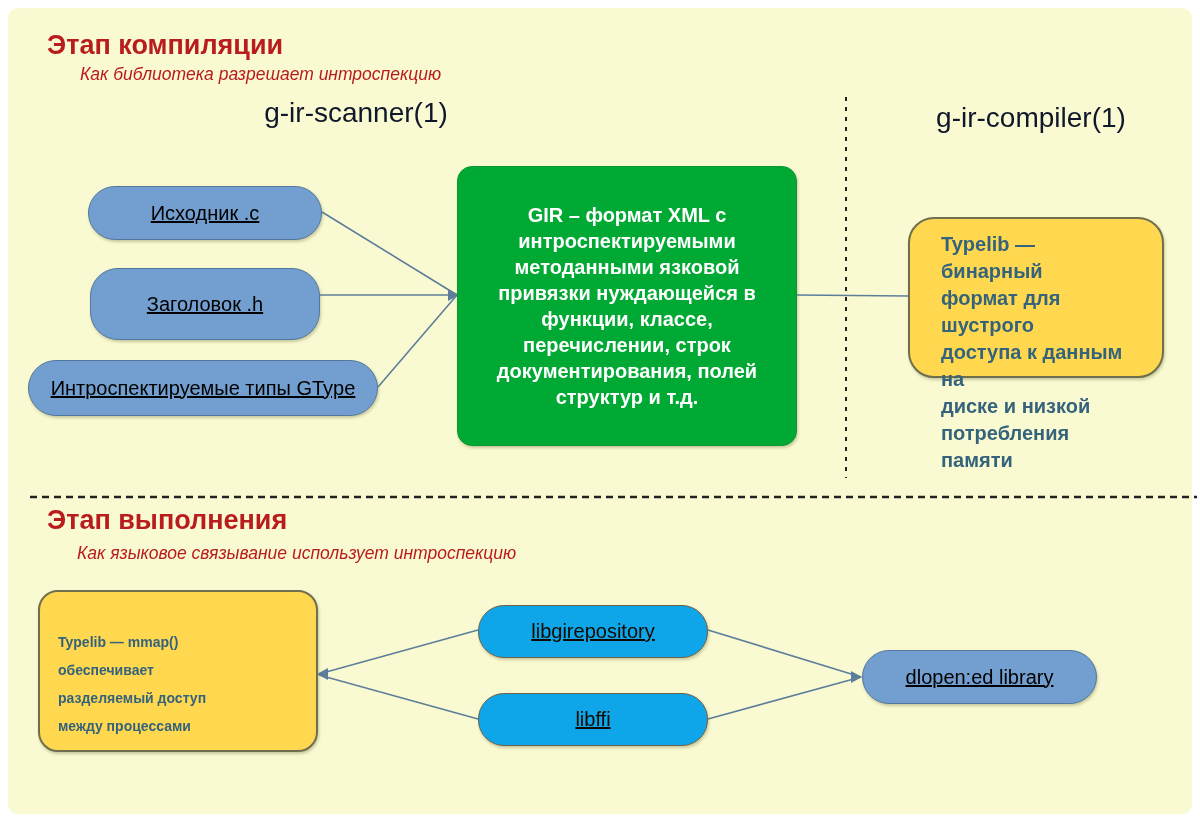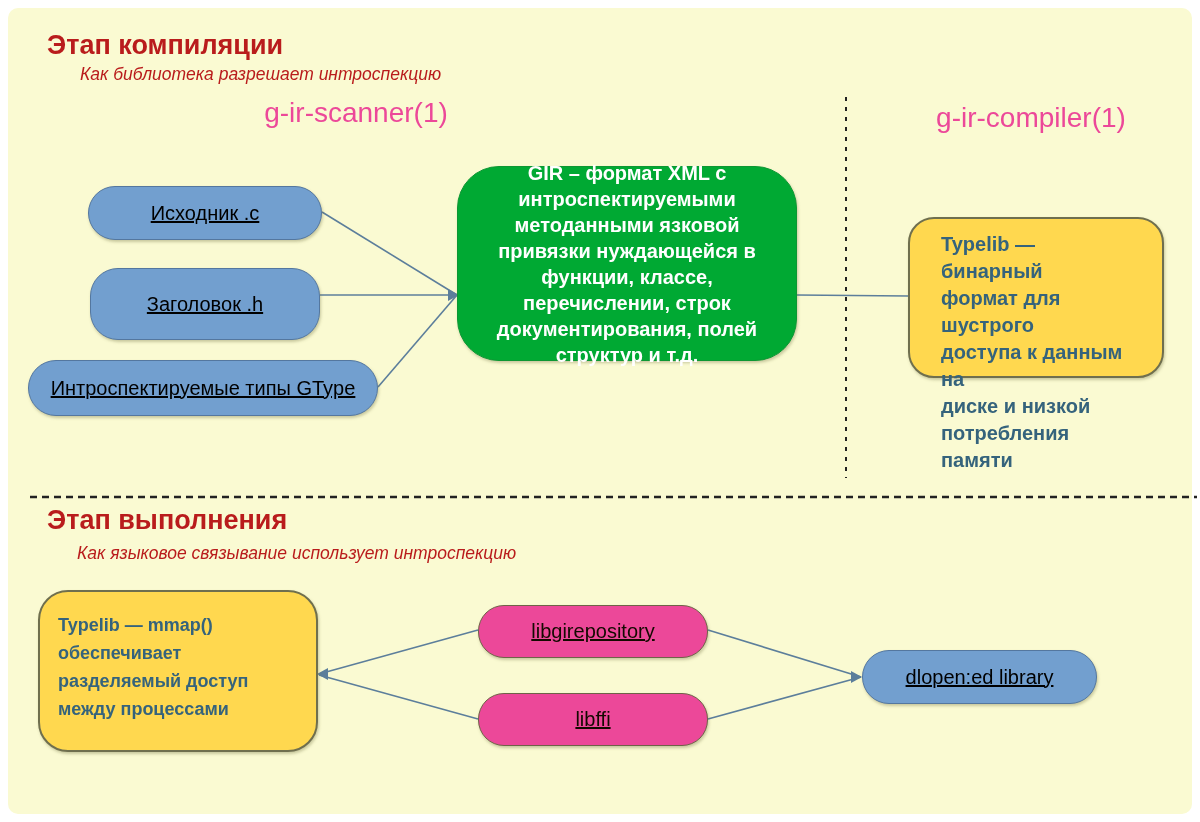--- a/index.html
+++ b/index.html
@@ -10,45 +10,45 @@
     position:relative; overflow:hidden;
   }
   .canvas {
     position:absolute; left:8px; top:8px; width:1184px; height:806px;
     background:#fafad2; border-radius:10px;
   }
   svg.wires { position:absolute; left:0; top:0; z-index:1; pointer-events:none; }
 
   .stage-title { position:absolute; z-index:2; font-size:27px; font-weight:bold; color:#b91c1c; }
   .stage-sub   { position:absolute; z-index:2; font-size:17.5px; font-style:italic; color:#b91c1c; }
-  .tool-label  { position:absolute; z-index:2; font-size:28px; color:#ec4899; text-align:center; width:320px; }
+  .tool-label  { position:absolute; z-index:2; font-size:28px; color:#0f172a; text-align:center; width:320px; }
 
   .node { position:absolute; z-index:2; box-sizing:border-box; }
   .pill {
     display:flex; align-items:center; justify-content:center;
     font-size:20px; color:#000; text-align:center;
     box-shadow:1px 2px 3px rgba(110,110,60,.35);
     text-decoration:underline;
   }
   .pill-blue  { background:#729fcf; border:1px solid #54779f; border-radius:28px; }
-  .pill-orange{ background:#ec4899; border:1px solid #6f6248; border-radius:26px; color:#140a00; }
+  .pill-orange{ background:#0ea5e9; border:1px solid #6f6248; border-radius:26px; color:#140a00; }
   .box-green {
     display:flex; align-items:center; justify-content:center;
     background:#00a933; border:1px solid #0c9733; border-radius:42px;
     color:#ffffff; font-weight:bold; font-size:20px; line-height:26px;
     text-align:center; white-space:pre-line; padding:0 18px;
     box-shadow:1px 2px 3px rgba(110,110,60,.35);
   }
   .box-yellow {
     display:block; background:#ffd84f; border:2px solid #6f6f4e;
     color:#35637c; font-weight:bold; white-space:pre-line; text-align:left;
     box-shadow:1px 2px 3px rgba(110,110,60,.35);
   }
   .ty-binary { border-radius:26px; font-size:20px; line-height:27px; padding:12px 31px; }
-  .ty-mmap   { border-radius:30px; font-size:18px; line-height:28px; padding:19px 18px; }
+  .ty-mmap   { border-radius:20px; font-size:14px; line-height:28px; padding:36px 18px; }
 </style>
 </head>
 <body>
 
 <div class="canvas"></div>
 
 <svg class="wires" width="1200" height="822" viewBox="0 0 1200 822">
 
   <g stroke="#5c7e9b" stroke-width="1.6" fill="none">
     <line x1="322" y1="212" x2="457" y2="295"></line>
@@ -73,21 +73,21 @@
 </svg>
 
 <div class="stage-title" style="left:47px; top:30px;">Этап компиляции</div>
 <div class="stage-sub" style="left:80px; top:64px;">Как библиотека разрешает интроспекцию</div>
 <div class="tool-label" style="left:196px; top:97px;">g-ir-scanner(1)</div>
 <div class="tool-label" style="left:871px; top:102px;">g-ir-compiler(1)</div>
 
 <div class="node pill pill-blue" style="left:88px; top:186px; width:234px; height:54px;">Исходник .c</div>
 <div class="node pill pill-blue" style="left:90px; top:268px; width:230px; height:72px;">Заголовок .h</div>
 <div class="node pill pill-blue" style="left:28px; top:360px; width:350px; height:56px;">Интроспектируемые типы GType</div>
-<div class="node box-green" style="left:457px; top:166px; width:340px; height:195px;">GIR – формат XML с
+<div class="node box-green" style="left:457px; top:166px; width:340px; height:280px;border-radius:15px;">GIR – формат XML с
 интроспектируемыми
 методанными язковой
 привязки нуждающейся в
 функции, классе,
 перечислении, строк
 документирования, полей
 структур и т.д.</div>
 <div class="node box-yellow ty-binary" style="left:908px; top:217px; width:256px; height:161px;">Typelib — бинарный
 формат для шустрого
 доступа к данным на

